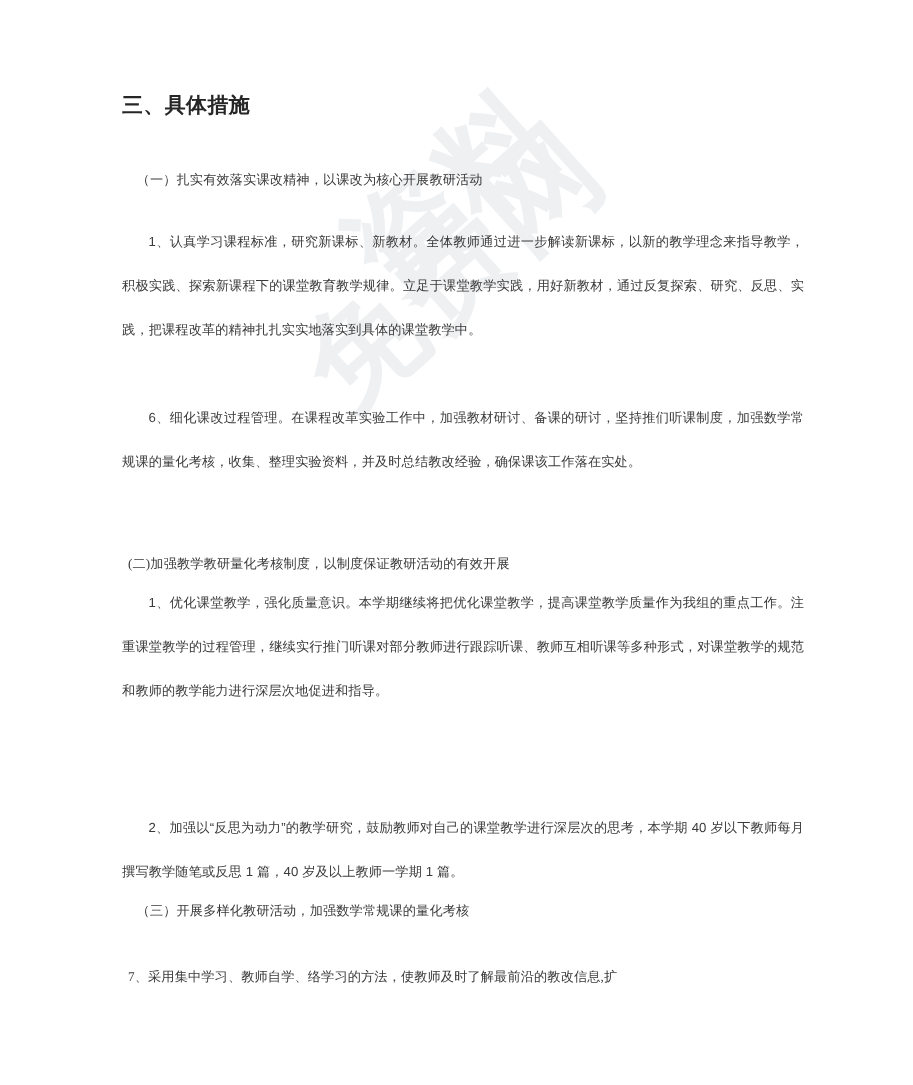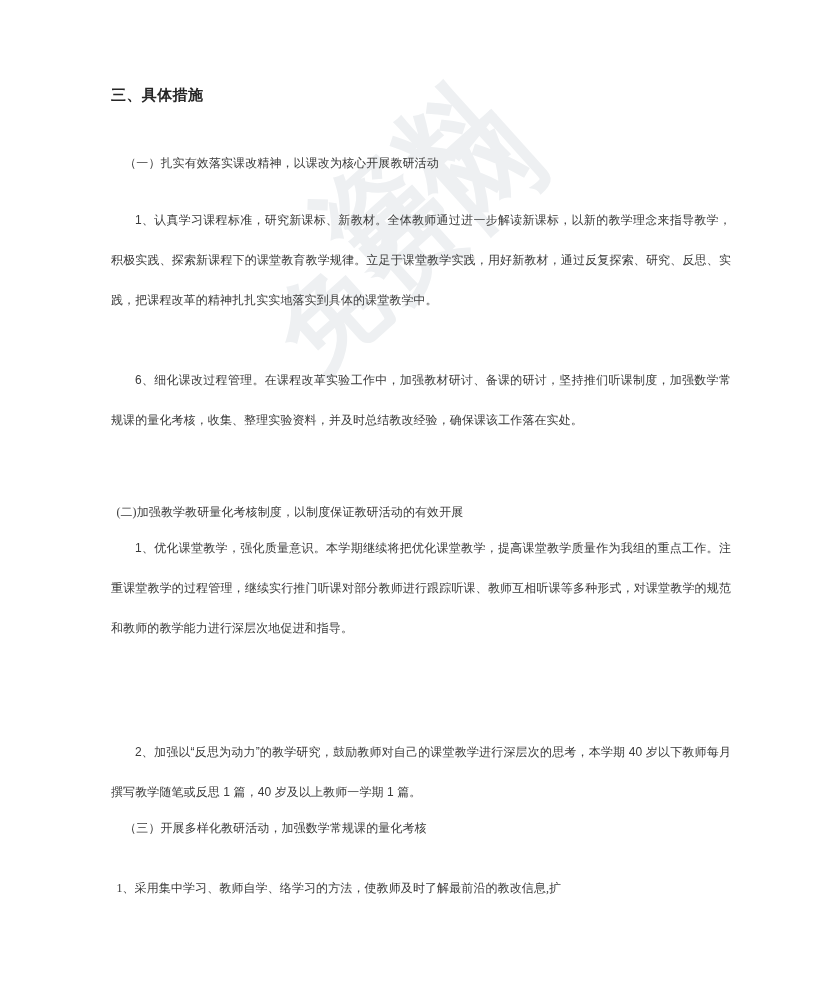--- a/index.html
+++ b/index.html
@@ -56,21 +56,21 @@
     position: relative;
     z-index: 1;
     padding: 0;
   }
 
   .heading {
     position: absolute;
     left: 111px;
     top: 84px;
     width: 620px;
-    font-size: 15px;
+    font-size: 19px;
     font-weight: 700;
     color: #262626;
     letter-spacing: 0.4px;
     line-height: 1.4;
   }
 
   .para {
     position: absolute;
     left: 111px;
     width: 620px;
@@ -116,16 +116,16 @@
     <div class="para p-c indent-2">6、细化课改过程管理。在课程改革实验工作中，加强教材研讨、备课的研讨，坚持推们听课制度，加强数学常规课的量化考核，收集、整理实验资料，并及时总结教改经验，确保课该工作落在实处。</div>
 
     <div class="para p-d indent-0">(二)加强教学教研量化考核制度，以制度保证教研活动的有效开展</div>
 
     <div class="para p-e indent-2">1、优化课堂教学，强化质量意识。本学期继续将把优化课堂教学，提高课堂教学质量作为我组的重点工作。注重课堂教学的过程管理，继续实行推门听课对部分教师进行跟踪听课、教师互相听课等多种形式，对课堂教学的规范和教师的教学能力进行深层次地促进和指导。</div>
 
     <div class="para p-f indent-2">2、加强以“反思为动力”的教学研究，鼓励教师对自己的课堂教学进行深层次的思考，本学期 40 岁以下教师每月撰写教学随笔或反思 1 篇，40 岁及以上教师一学期 1 篇。</div>
 
     <div class="para p-g indent-1">（三）开展多样化教研活动，加强数学常规课的量化考核</div>
 
-    <div class="para p-h indent-0">1、采用集中学习、教师自学、络学习的方法，使教师及时了解最前沿的教改信息,扩</div>
+    <div class="para p-h indent-0">7、采用集中学习、教师自学、络学习的方法，使教师及时了解最前沿的教改信息,扩</div>
 
   </div>
 </div>
 
 </body></html>

